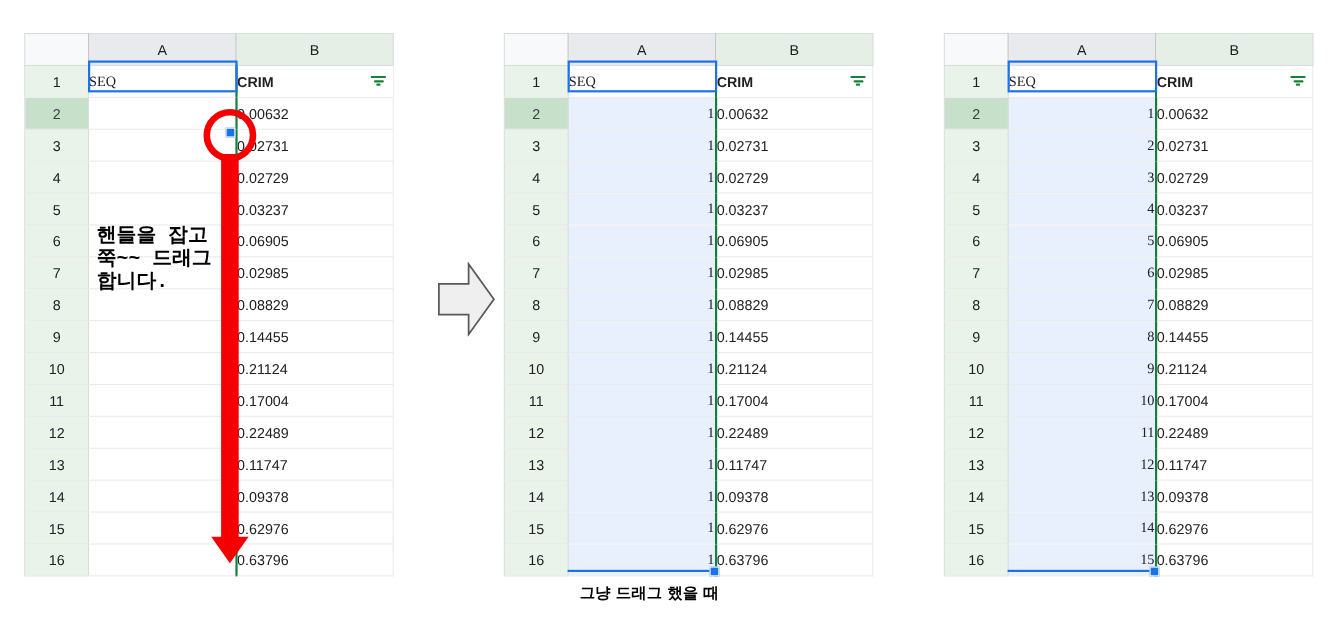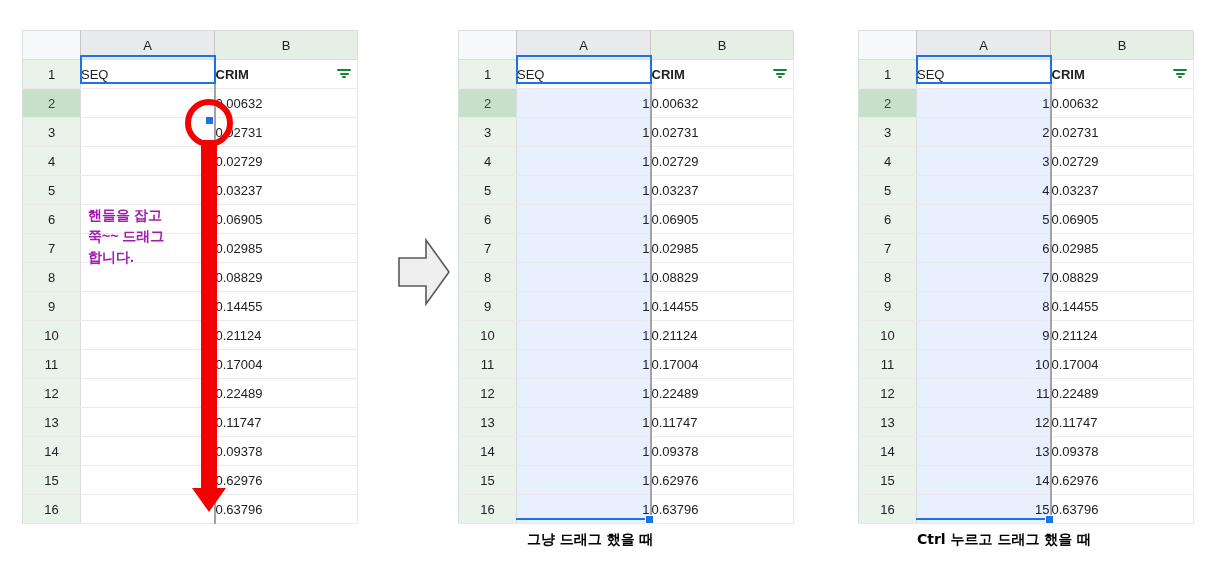--- a/index.html
+++ b/index.html
@@ -55,21 +55,21 @@
     white-space:nowrap;
   }
   .cell.a{width:134px;text-align:right;}
   .cell.b{width:143px;text-align:left;}
   .cell.a.txt{text-align:left;}
   .cell.b.txt{text-align:left;font-weight:bold;position:relative;}
   .cell.sel{background:#e8f0fe;}
   
   .cell.a, .colhead.a{border-right:1px solid #1e7b42;}
   .colhead.a{border-right-color:#c6c6c6;}
-  .cell.a.greenline{border-right:2px solid #a3a3a3;}
+  .cell.a.greenline{border-right:2px solid #15803d;font-family:Liberation Serif, serif;}
 
   
   .funnel{
     position:absolute;right:6px;top:50%;transform:translateY(-50%);
     width:14px;height:10px;
   }
   .funnel i{display:block;background:#188038;margin:0 auto 1.5px auto;border-radius:1px;}
   .funnel i.f1{width:14px;height:2px;}
   .funnel i.f2{width:9px;height:2px;}
   .funnel i.f3{width:4px;height:2px;}
@@ -86,24 +86,24 @@
     position:absolute;background:#1a73e8;height:2px;
   }
   .handle{
     position:absolute;width:7px;height:7px;background:#1a73e8;
     border:1px solid #ffffff;box-sizing:content-box;
   }
 
   
   .annot-text{
     position:absolute;
-    font-size:14px;font-weight:bold;color:#a21caf;
+    font-size:18px;font-weight:bold;color:#000000;
     line-height:21px;
     white-space:pre-line;
-    font-family:Liberation Sans, sans-serif;
+    font-family:Liberation Mono, monospace;
   }
   .red-circle{
     position:absolute;
     border:6px solid #f50000;border-radius:50%;
     box-sizing:border-box;
   }
   .red-shaft{position:absolute;background:#f50000;}
   .red-head{
     position:absolute;width:0;height:0;
     border-left:17px solid transparent;
@@ -445,15 +445,14 @@
             <td class="rowhead">16</td>
             <td class="cell a greenline sel">15</td>
             <td class="cell b">0.63796</td>
           </tr>
         </tbody>
     </table>
     <div class="activebox" style="left:58px;top:25px;width:136px;height:29px;"></div>
     <div class="rangeline" style="left:58px;top:488px;width:136px;"></div>
     <div class="handle" style="left:187px;top:485px;"></div>
   </div>
-  <div class="caption" style="left:917px;top:531px;">Ctrl 누르고 드래그 했을 때</div>
 
 </div>
 
 </body></html>

